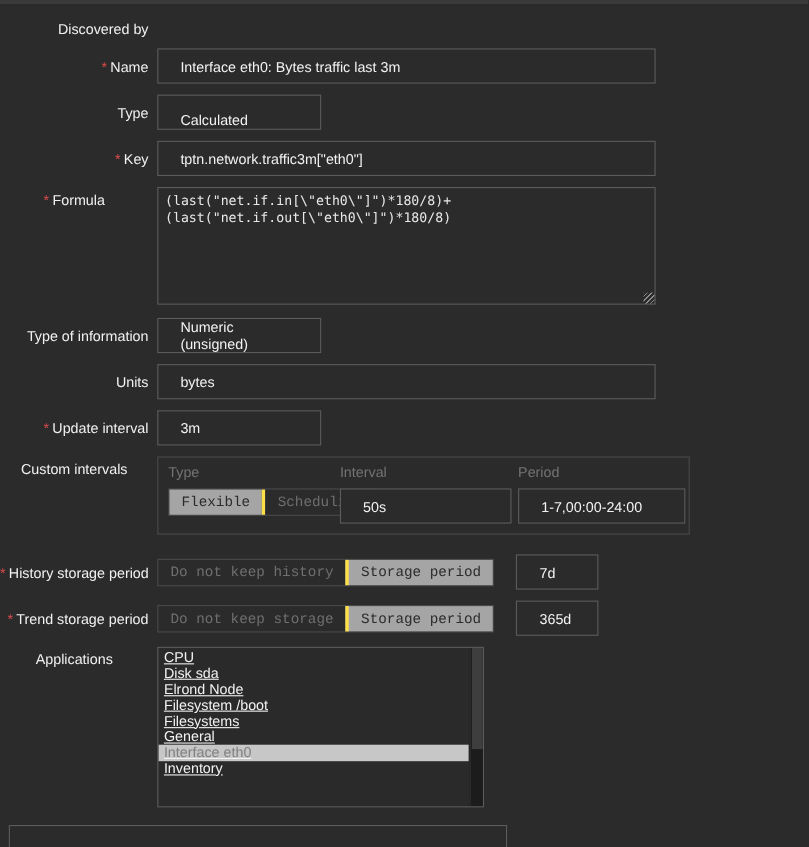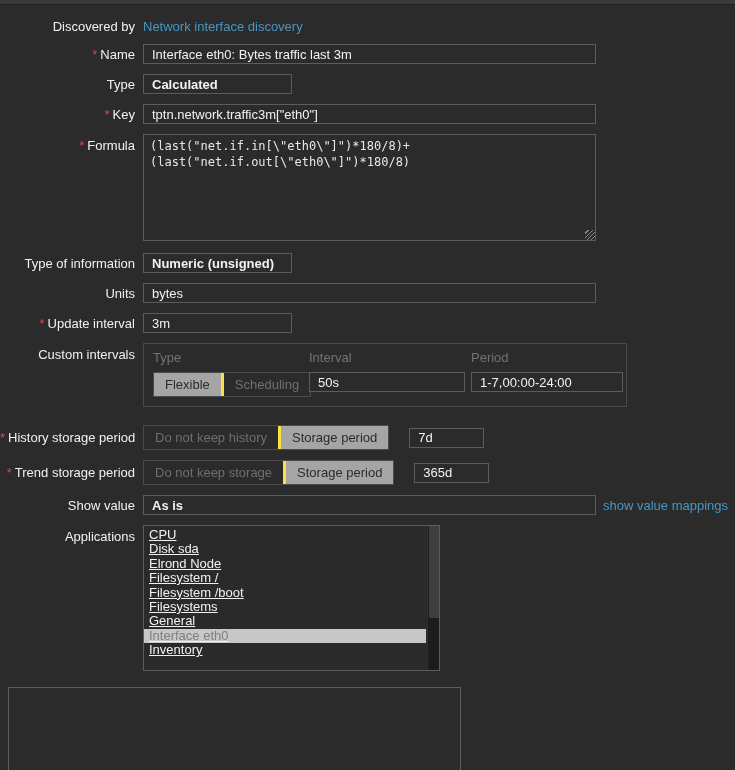--- a/index.html
+++ b/index.html
@@ -15,42 +15,42 @@
     background: #3a3a3a;
     border-bottom: 1px solid #212121;
   }
   .form { padding-top: 14px; }
   .row {
     display: flex;
     align-items: center;
     margin-bottom: 10px;
   }
   .row.top { align-items: flex-start; }
-  .row.top .row-label { padding-top: 4px; }
+  .row.top .row-label { padding-top: 4px; text-align: center; }
   .row-label {
     width: 135px;
     flex: 0 0 135px;
     text-align: right;
     color: #f1f1f1;
     white-space: nowrap;
   }
   .asterisk { color: #d64a4a; margin-right: 3px; }
   .field { margin-left: 8px; display: flex; align-items: center; }
 
   input.text, .selectbox, textarea {
     background: #2b2b2b;
     border: 1px solid #5c5c5c;
     color: #f2f2f2;
     font-family: "Liberation Sans", sans-serif;
     font-size: 13px;
-    height: 20px;
-    padding: 0 8px;
+    height: 32px;
+    padding: 0 20px;
     outline: none;
   }
-  .selectbox { display: flex; align-items: center; cursor: pointer; font-weight: bold; }
+  .selectbox { display: flex; align-items: flex-end; cursor: pointer; }
   .w-wide  { width: 453px; }
   .w-narrow{ width: 149px; }
 
   .ta-wrap { position: relative; }
   textarea {
     display: block;
     height: 107px;
     padding: 3px 6px;
     resize: none;
     font-family: "DejaVu Sans Mono", monospace;
@@ -84,20 +84,21 @@
     border: 1px solid #4a4a4a;
     height: 25px;
   }
   .seg {
     display: flex; align-items: center; justify-content: center;
     padding: 0 11px;
     color: #6f6f6f;
     background: transparent;
     cursor: pointer;
     white-space: nowrap;
+    font-family: Liberation Mono, monospace;
   }
   .seg + .seg { border-left: 3px solid #fde047; }
   .seg.selected { background: #a5a5a5; color: #2b2b2b; }
   .seg-value {
     height: 25px; width: 75px; margin-left: 20px;
   }
   .inner-input { border-color: #4a4a4a; width: 100%; height: 25px; }
 
   a.link { color: #4796c4; text-decoration: none; cursor: pointer; }
   .side-link { margin-left: 7px; white-space: nowrap; }
@@ -141,23 +142,20 @@
 </style>
 </head>
 <body>
 
 <div class="topstrip"></div>
 
 <div class="form">
 
   <div class="row">
     <div class="row-label">Discovered by</div>
-    <div class="field">
-      <a class="link">Network interface discovery</a>
-    </div>
   </div>
 
   <div class="row">
     <div class="row-label"><span class="asterisk">*</span><span>Name</span></div>
     <div class="field">
       <input class="text w-wide" type="text" value="Interface eth0: Bytes traffic last 3m" style="">
     </div>
   </div>
 
   <div class="row">
@@ -250,39 +248,29 @@
     <div class="row-label"><span class="asterisk">*</span><span>Trend storage period</span></div>
     <div class="field">
       <div class="seg-group">
         <div class="seg">Do not keep storage</div>
         <div class="seg selected">Storage period</div>
       </div>
       <input class="text seg-value" type="text" value="365d" style="">
     </div>
   </div>
 
-  <div class="row">
-    <div class="row-label">Show value</div>
-    <div class="field">
-      <div class="selectbox w-wide">
-        <span>As is</span>
-      </div>
-      <a class="link side-link">show value mappings</a>
-    </div>
-  </div>
 
   <div class="row top">
     <div class="row-label">Applications</div>
     <div class="field">
       <div class="listbox">
         <ul id="apps-list">
             <li>CPU</li>
             <li>Disk sda</li>
             <li>Elrond Node</li>
-            <li>Filesystem /</li>
             <li>Filesystem /boot</li>
             <li>Filesystems</li>
             <li>General</li>
             <li class="selected">Interface eth0</li>
             <li>Inventory</li>
           </ul>
         <div class="scrollbar">
           <div class="scroll-thumb"></div>
         </div>
       </div>

